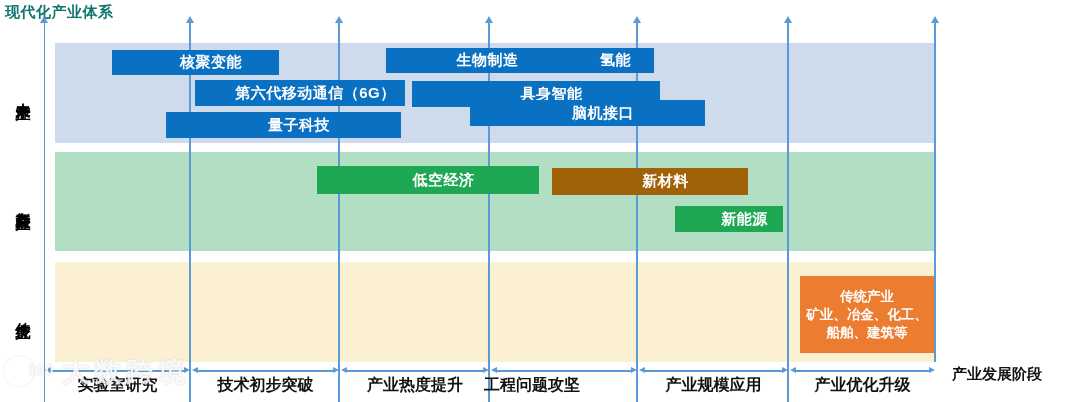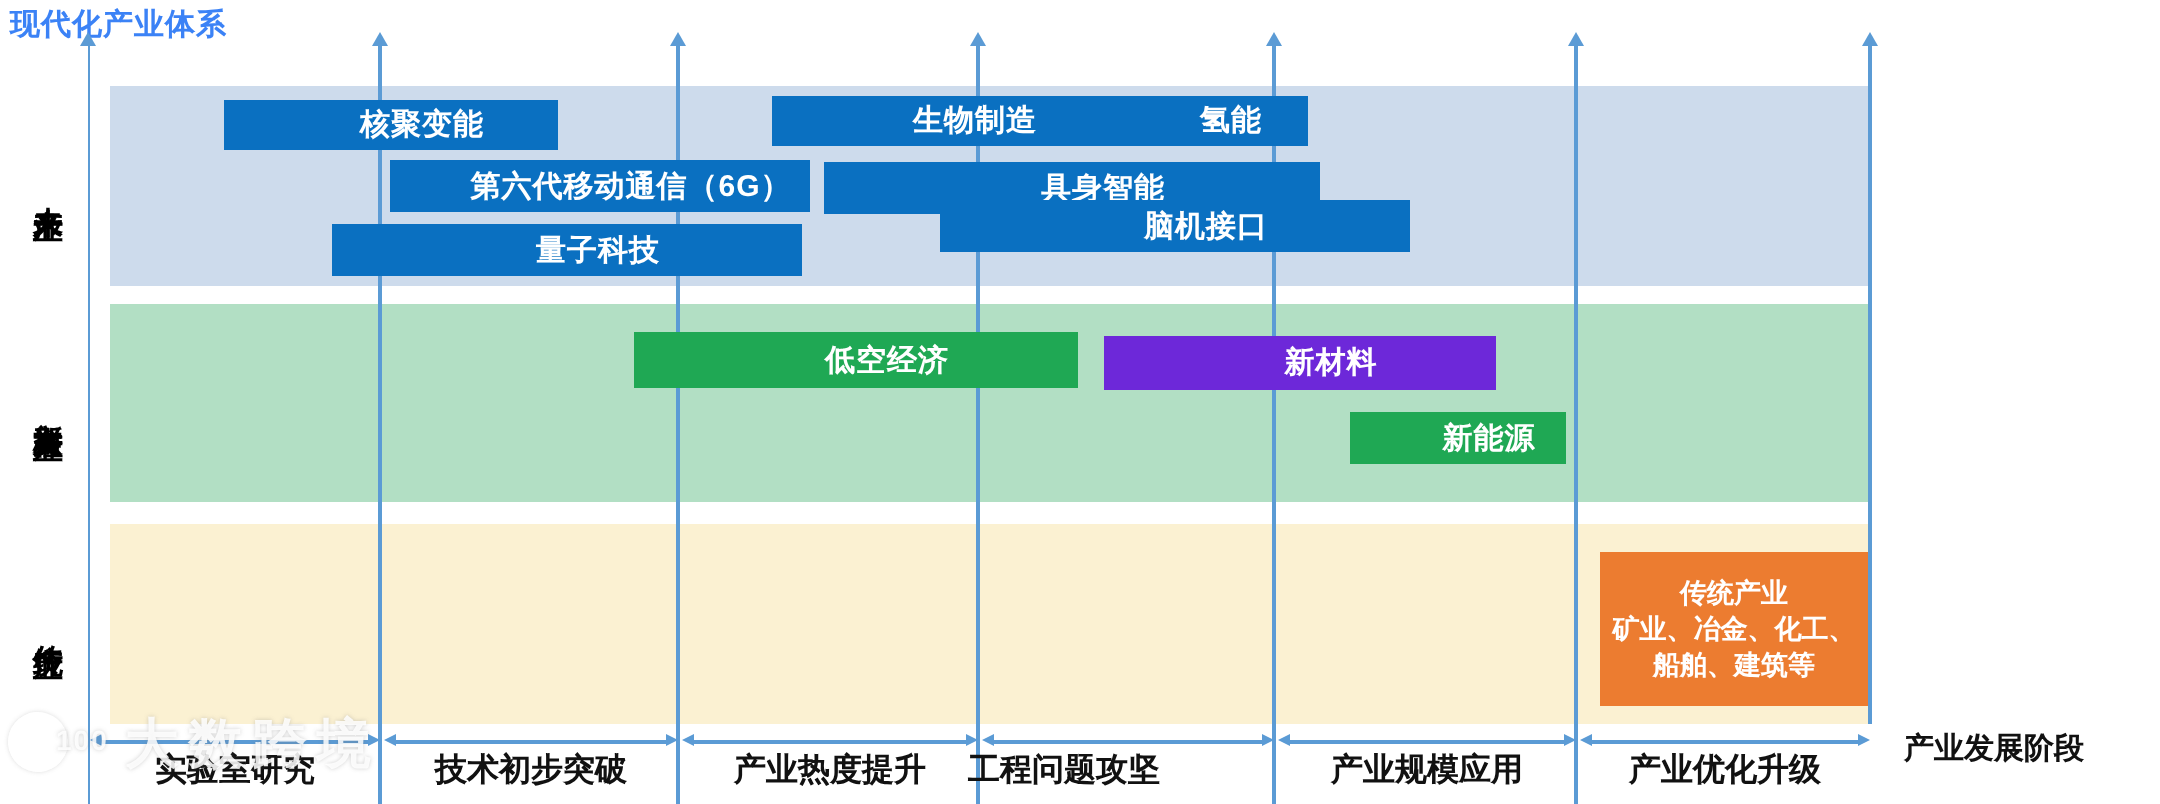--- a/index.html
+++ b/index.html
@@ -3,21 +3,21 @@
 <meta charset="utf-8">
 <style>
   :root{
     --axis:#5B9BD5;
     --ink:#111111;
   }
   html,body{margin:0;padding:0;background:#ffffff;}
   body{font-family:"Liberation Sans","DejaVu Sans",sans-serif;}
   #canvas{position:relative;width:1080px;height:402px;background:#ffffff;overflow:hidden;}
 
-  .page-title{position:absolute;left:5px;top:3px;font-size:15px;font-weight:bold;color:#3b82f6;letter-spacing:.5px;}
+  .page-title{position:absolute;left:5px;top:3px;font-size:15px;font-weight:bold;color:#0f766e;letter-spacing:.5px;}
 
   .band{position:absolute;left:55px;width:881px;}
   .band-label{
     position:absolute;left:13px;transform:translateY(-50%);
     writing-mode:vertical-rl;text-orientation:upright;
     font-weight:bold;font-size:15px;letter-spacing:1px;color:#000;white-space:nowrap;
   }
 
   .vline{position:absolute;width:1.5px;background:var(--axis);}
   .vtip{position:absolute;width:0;height:0;border-left:4px solid transparent;border-right:4px solid transparent;border-bottom:7px solid var(--axis);}
@@ -93,21 +93,21 @@
     <div class="harrow" style="left: 796px; top: 370px; width: 133px;"></div>
     <div class="stage-label" style="left: 862.5px; top: 375px;">产业优化升级</div>
     <div class="bar" style="left: 112px; top: 50px; width: 136px; height: 25px; background: rgb(10, 112, 193);">核聚变能</div>
     <div class="bar" style="left: 386px; top: 48px; width: 141px; height: 25px; background: rgb(10, 112, 193);">生物制造</div>
     <div class="bar" style="left: 546px; top: 48px; width: 77px; height: 25px; background: rgb(10, 112, 193);">氢能</div>
     <div class="bar" style="left: 195px; top: 80px; width: 179px; height: 26px; background: rgb(10, 112, 193);">第六代移动通信（6G）</div>
     <div class="bar" style="left: 412px; top: 81px; width: 217px; height: 26px; background: rgb(10, 112, 193);">具身智能</div>
     <div class="bar" style="left: 166px; top: 112px; width: 204px; height: 26px; background: rgb(10, 112, 193);">量子科技</div>
     <div class="bar" style="left: 470px; top: 100px; width: 204px; height: 26px; background: rgb(10, 112, 193);">脑机接口</div>
     <div class="bar" style="left: 317px; top: 166px; width: 191px; height: 28px; background: rgb(31, 168, 84);">低空经济</div>
-    <div class="bar" style="left: 552px; top: 168px; width: 165px; height: 27px; background: #6d28d9;">新材料</div>
+    <div class="bar" style="left: 552px; top: 168px; width: 165px; height: 27px; background: #a16207;">新材料</div>
     <div class="bar" style="left: 675px; top: 206px; width: 77px; height: 26px; background: rgb(31, 168, 84);">新能源</div>
     <div class="trad-box" style="left: 800px; top: 276px; width: 134px; height: 77px; background: rgb(236, 124, 48);">
       <div>传统产业</div>
       <div>矿业、冶金、化工、</div>
       <div>船舶、建筑等</div>
     </div>
     <div class="watermark">
     <span class="wm-arc"></span>
     <span class="wm-num">100</span>
     <span class="wm-brand">大数跨境</span>

